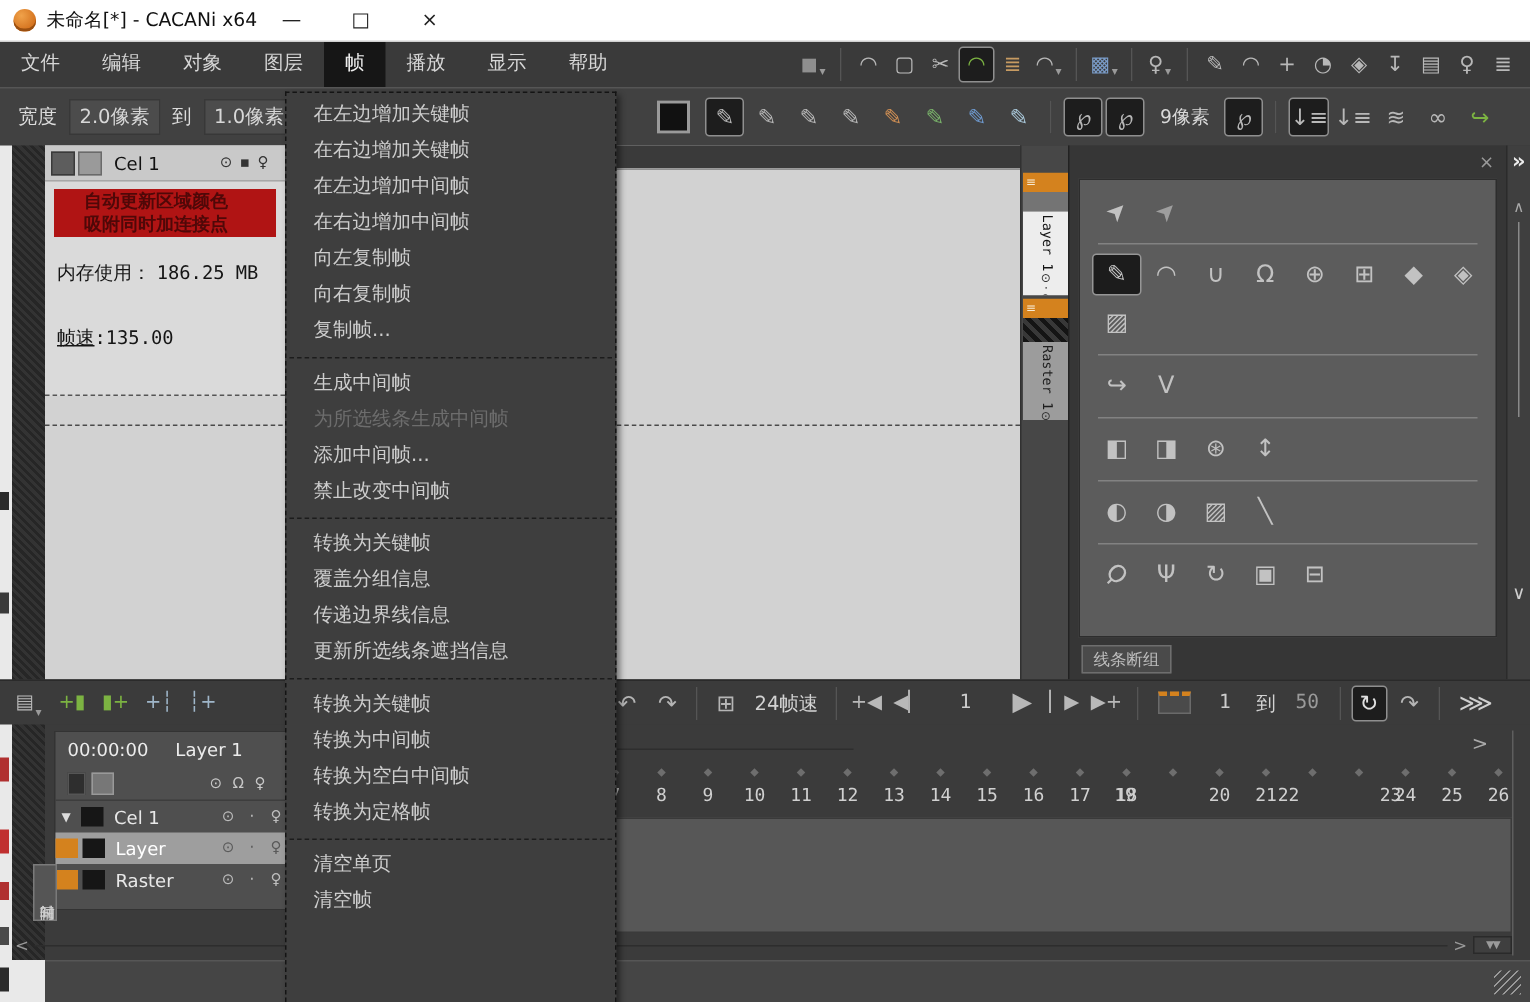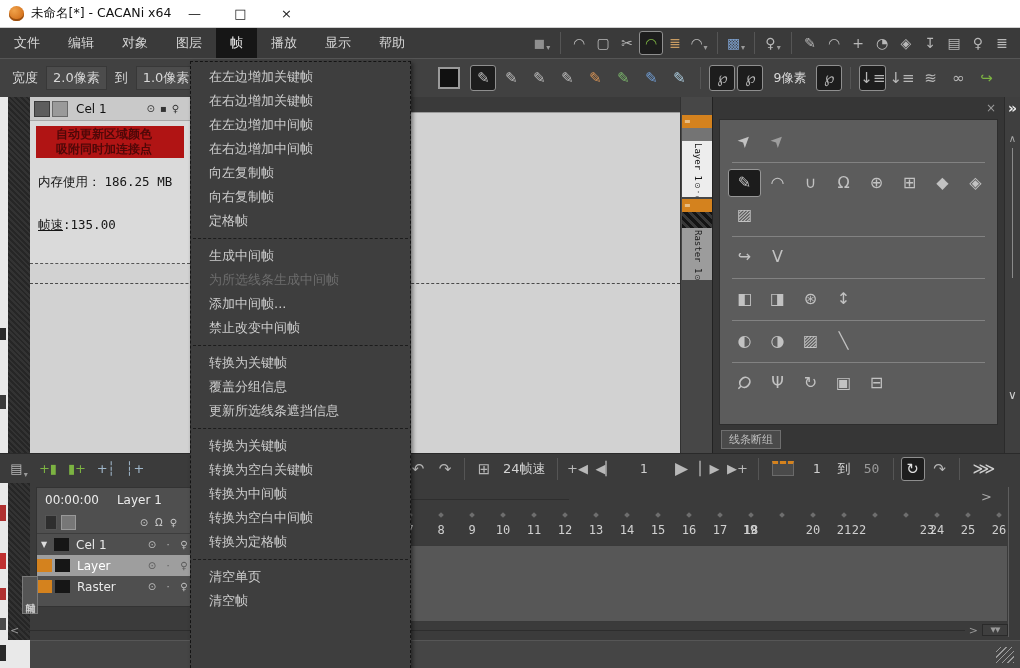--- a/index.html
+++ b/index.html
@@ -632,33 +632,33 @@
     <div class="grip"></div>
   </div>
 
   <div class="ddmenu">
       <div class="fm-item">在左边增加关键帧</div>
       <div class="fm-item">在右边增加关键帧</div>
       <div class="fm-item">在左边增加中间帧</div>
       <div class="fm-item">在右边增加中间帧</div>
       <div class="fm-item">向左复制帧</div>
       <div class="fm-item">向右复制帧</div>
-      <div class="fm-item">定格帧</div>
+      <div class="fm-item">复制帧...</div>
       <div class="msep"></div>
       <div class="fm-item">生成中间帧</div>
       <div class="fm-item dis">为所选线条生成中间帧</div>
       <div class="fm-item">添加中间帧...</div>
       <div class="fm-item">禁止改变中间帧</div>
       <div class="msep"></div>
       <div class="fm-item">转换为关键帧</div>
       <div class="fm-item">覆盖分组信息</div>
+      <div class="fm-item">传递边界线信息</div>
       <div class="fm-item">更新所选线条遮挡信息</div>
       <div class="msep"></div>
       <div class="fm-item">转换为关键帧</div>
-      <div class="fm-item">转换为空白关键帧</div>
       <div class="fm-item">转换为中间帧</div>
       <div class="fm-item">转换为空白中间帧</div>
       <div class="fm-item">转换为定格帧</div>
       <div class="msep"></div>
       <div class="fm-item">清空单页</div>
       <div class="fm-item">清空帧</div>
     </div>
 
 </div>
 

